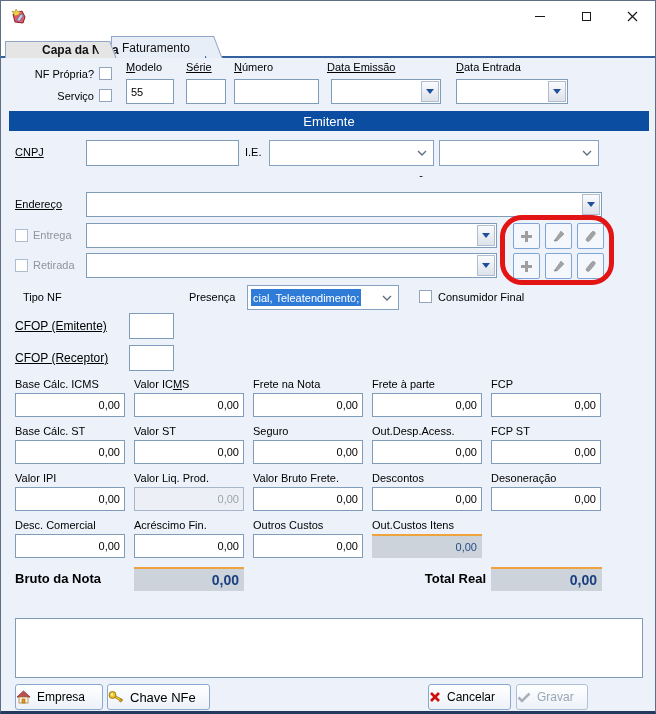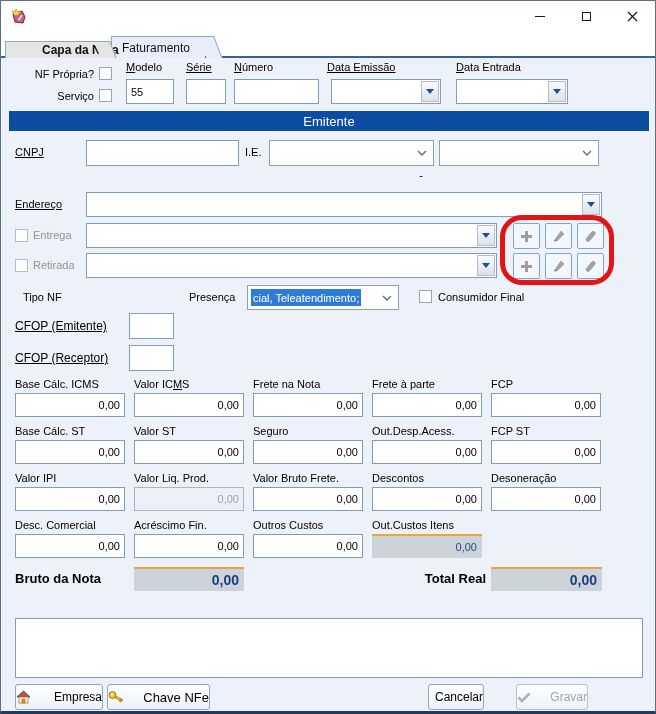--- a/index.html
+++ b/index.html
@@ -60,21 +60,21 @@
   
   .c1{left:14px;}.c2{left:133px;}.c3{left:252px;}.c4{left:371px;}.c5{left:490px;}
   .w110{width:110px;}
   .lr1{top:377px;}.lr2{top:424px;}.lr3{top:471px;}.lr4{top:518px;}
   .ir1{top:392px;}.ir2{top:439px;}.ir3{top:486px;}.ir4{top:533px;}
   .h24{height:24px;}
   
   .obs{position:absolute;left:14px;top:617px;width:628px;height:60px;box-sizing:border-box;resize:none;
        border:1px solid #7f9db9;background:#fff;font-family:"Liberation Sans",sans-serif;font-size:11px;outline:none;}
   .btn{position:absolute;box-sizing:border-box;background:linear-gradient(#ffffff,#edf2f9);border:1px solid #8aa8cc;
-       border-radius:3px;display:flex;align-items:center;justify-content:space-between;gap:6px;font-size:12px;color:#000;cursor:default;}
+       border-radius:3px;display:flex;align-items:center;justify-content:flex-start;gap:6px;font-size:12px;color:#000;cursor:default;}
   .btn-dis{color:#9aa6b4;border-color:#aec1d8;}
   .f13{font-size:13px;}
 </style>
 </head>
 <body>
 
 <div class="window">
 
   <div class="titlebar">
     <svg class="appicon" viewBox="0 0 17 17">
@@ -288,21 +288,21 @@
   <div class="btn f13" style="left:106px;top:683px;width:103px;height:26px;">
     <svg width="16" height="14" viewBox="0 0 16 14">
       <circle cx="4.5" cy="5" r="3.4" fill="#ecc727" stroke="#a182128" stroke-width="0"></circle>
       <circle cx="4.5" cy="5" r="3.4" fill="#ecc727" stroke="#a07818" stroke-width="1"></circle>
       <circle cx="4" cy="4.4" r="1.2" fill="#fdf2c0"></circle>
       <rect x="7.5" y="6.2" width="7.5" height="2" transform="rotate(28 8 7)" fill="#ecc727" stroke="#a07818" stroke-width="0.7"></rect>
       <rect x="12" y="9.3" width="1.6" height="2.6" transform="rotate(28 12.8 10.6)" fill="#ecc727" stroke="#a07818" stroke-width="0.7"></rect>
     </svg>
     <span>Chave NFe</span>
   </div>
-  <div class="btn" style="left:427px;top:683px;width:56px;height:26px;">
+  <div class="btn" style="left:427px;top:683px;width:83px;height:26px;">
     <svg width="12" height="12" viewBox="0 0 12 12">
       <line x1="2" y1="2" x2="10" y2="10" stroke="#cc1111" stroke-width="2.6"></line>
       <line x1="10" y1="2" x2="2" y2="10" stroke="#cc1111" stroke-width="2.6"></line>
     </svg>
     <span>Cancelar</span>
   </div>
   <div class="btn btn-dis" style="left:515px;top:683px;width:72px;height:26px;">
     <svg width="14" height="11" viewBox="0 0 14 11">
       <polyline points="1.5,5.5 5,9 12.5,1.5" fill="none" stroke="#a9b2bb" stroke-width="2.6"></polyline>
     </svg>

